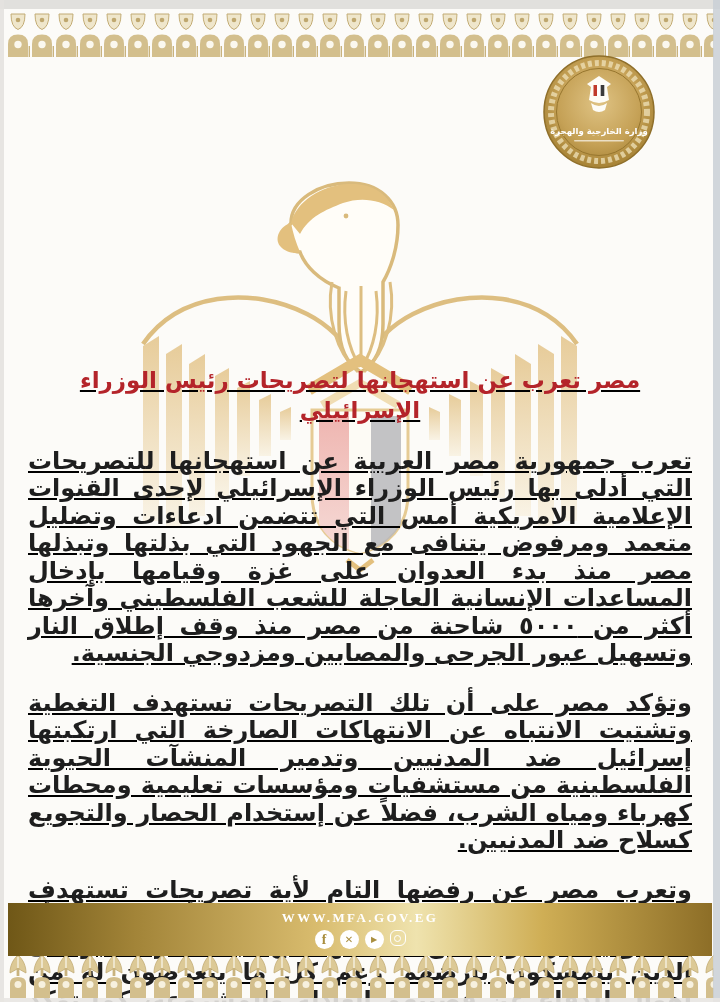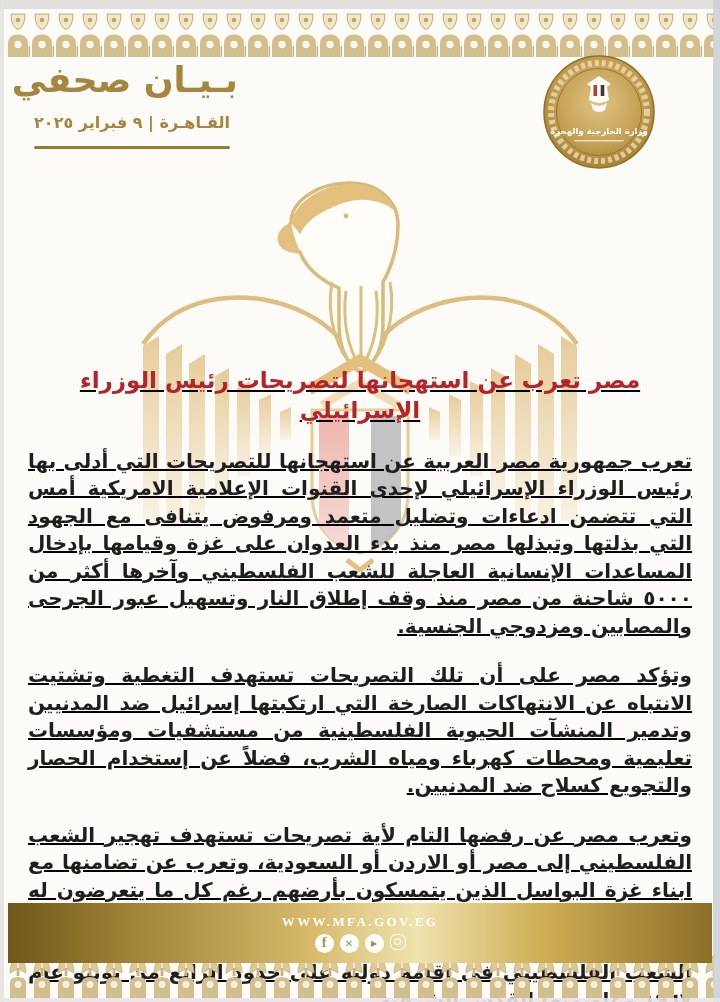--- a/index.html
+++ b/index.html
@@ -38,27 +38,27 @@
   
   .watermark { position:absolute; top:176px; left:138px; width:444px; height:396px; z-index:1; pointer-events:none; }
 
   
   .content { position:absolute; top:366px; left:28px; right:28px; z-index:2;text-decoration:underline; }
   .headline {
     text-align:center; color:#b4242a; font-size:23px; font-weight:bold;
     line-height:1.3; margin-bottom:22px;
   }
   .content p {
-    font-size:20px; line-height:27.5px; font-weight:bold; color:#1e1e1e;
+    font-size:24px; line-height:27.5px; font-weight:bold; color:#1e1e1e;
     text-align:justify; margin-bottom:22px;
   }
 
   
   .footer-bar {
-    position:absolute; top:903px; left:8px; right:8px; height:60px; z-index:3;
+    position:absolute; top:903px; left:8px; right:8px; height:53px; z-index:3;
     background:linear-gradient(90deg,#6f5717 0%,#a28438 18%,#d9bc6e 44%,#efe3ae 58%,#cfae55 76%,#8d6e27 100%);
     display:flex; flex-direction:column; align-items:center; justify-content:center; gap:4px;
   }
   .footer-url {
     color:#ffffff; font-family:"Liberation Serif", serif;
     font-size:13px; letter-spacing:2.4px; font-weight:bold;
   }
   .social-row { display:flex; flex-direction:row; gap:6px; direction:ltr; }
   .sicon {
     width:19px; height:19px; border-radius:50%; background:#ffffff;
@@ -82,25 +82,20 @@
         <path d="M5,3 Q5,16 12,18.5 Q19,16 19,3 Z" fill="#efe6cb" stroke="#c2ab74" stroke-width="1"></path>
         <circle cx="12" cy="9" r="2.3" fill="#bfa76e"></circle>
         <path d="M2,46 V33 Q2,23.5 12,23.5 Q22,23.5 22,33 V46 Z" fill="#d3bf8d"></path>
         <circle cx="12" cy="33.5" r="3.7" fill="#fbf8ee"></circle>
         <rect x="22.6" y="35" width="2.8" height="11" fill="#c9b37e"></rect>
       </pattern>
     </defs>
     <rect x="0" y="0" width="708" height="46" fill="url(#topMotif)"></rect>
   </svg>
 
-  <div class="title-block">
-    <h1>بـيـان صحفي</h1>
-    <div class="dateline">القـاهـرة | ٩ فبراير ٢٠٢٥</div>
-    <div class="title-divider"></div>
-  </div>
 
   <svg class="seal" viewBox="0 0 114 116">
     <defs>
       <radialGradient id="sealGrad" cx="50%" cy="42%" r="62%">
         <stop offset="0%" stop-color="#dfc384"></stop>
         <stop offset="60%" stop-color="#c5a156"></stop>
         <stop offset="100%" stop-color="#a07c2e"></stop>
       </radialGradient>
     </defs>
     <ellipse cx="57" cy="58" rx="55" ry="56" fill="url(#sealGrad)" stroke="#8f6f2a" stroke-width="1.5"></ellipse>

